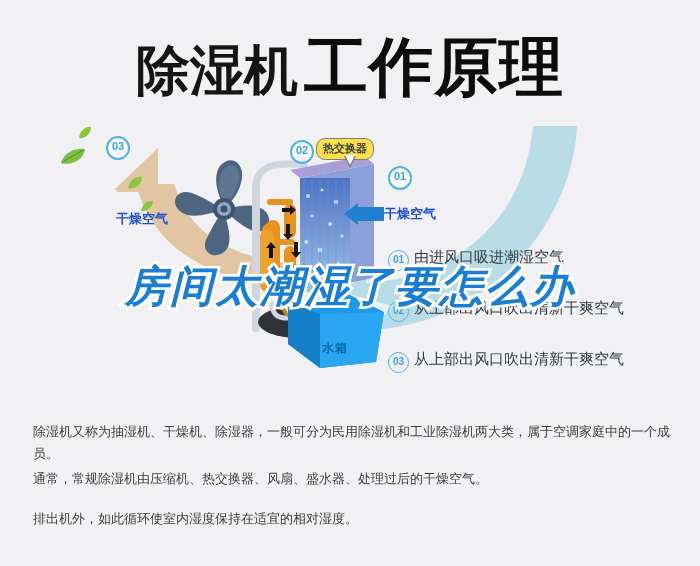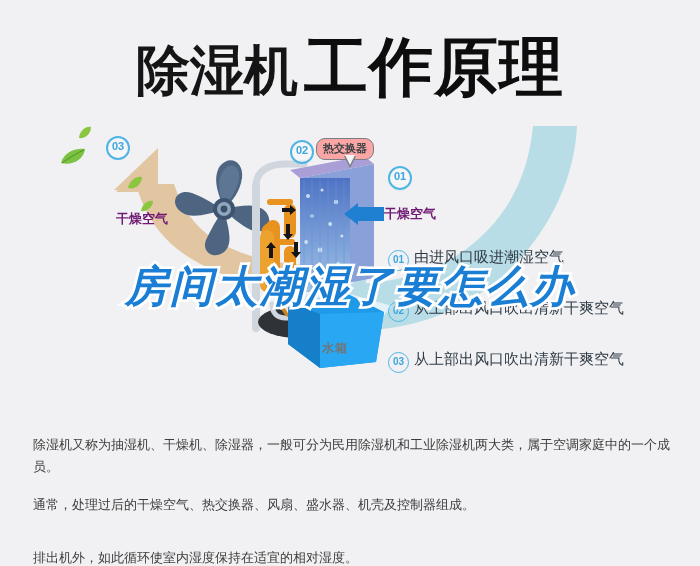--- a/index.html
+++ b/index.html
@@ -49,38 +49,38 @@
   
   .badge{
     position:absolute;color:#3aa6df;font-weight:bold;
     font-size:14px;line-height:1;
   }
   .badge .ring{
     display:inline-block;border:2px solid #4fb4e4;border-radius:50%;
     width:20px;height:20px;line-height:17px;text-align:center;
     font-size:11px;color:#3aa6df;background:rgba(255,255,255,.35);
   }
-  .ill-text{position:absolute;font-size:13px;color:#701a75;font-weight:bold;}
+  .ill-text{position:absolute;font-size:13px;color:#1d4ed8;font-weight:bold;}
   .callout{
     position:absolute;border:1.4px solid #7a7f85;border-radius:9px;
-    background:#fca5a5;color:#3c4248;font-size:11px;font-weight:bold;
+    background:#fde047;color:#3c4248;font-size:11px;font-weight:bold;
     padding:2px 6px 3px 6px;white-space:nowrap;
   }
   .callout-tail{
     position:absolute;width:0;height:0;
     border-left:6px solid transparent;border-right:6px solid transparent;
     border-top:12px solid #7a7f85;
   }
   .callout-tail i{
     position:absolute;left:-5px;top:-13px;width:0;height:0;
     border-left:5px solid transparent;border-right:5px solid transparent;
     border-top:10px solid #f4f4f6;
   }
   .tank-label{
-    position:absolute;color:#737373;font-size:12px;font-weight:bold;
+    position:absolute;color:#0369a1;font-size:12px;font-weight:bold;
     letter-spacing:1px;
   }
 
   
   .steps{position:absolute;left:388px;top:248px;width:300px;}
   .step{position:relative;height:31px;}
   .step .num{
     position:absolute;left:0;top:2px;width:19px;height:19px;
     border:1.6px solid #4fb4e4;border-radius:50%;
     color:#3aa6df;font-size:10px;font-weight:bold;
@@ -99,21 +99,21 @@
     -webkit-text-stroke:5px #ffffff;
     paint-order:stroke fill;
     text-shadow:
        2px 0 0 #fff, -2px 0 0 #fff, 0 2px 0 #fff, 0 -2px 0 #fff,
        2px 2px 0 #fff, -2px -2px 0 #fff, 2px -2px 0 #fff, -2px 2px 0 #fff;
   }
 
   
   .copy{position:absolute;left:33px;top:418px;width:640px;}
   .copy p{
-    margin:16px 0 3px 0;font-size:13px;line-height:22px;color:#3c3c3c;
+    margin:3px 0 3px 0;font-size:13px;line-height:22px;color:#3c3c3c;
   }
   .copy .gap{height:12px;}
 </style>
 </head>
 <body>
 
 <div id="page">
 
   <div class="title-wrap">
     <span class="title-a">除湿机</span><span class="title-b">工作原理</span>
@@ -273,18 +273,18 @@
     <div class="step" style="margin-top:20px;">
       <span class="num">03</span>
       <span class="txt">从上部出风口吹出清新干爽空气</span>
     </div>
   </div>
 
   <div class="overlay">房间太潮湿了要怎么办</div>
 
   <div class="copy">
     <p>除湿机又称为抽湿机、干燥机、除湿器，一般可分为民用除湿机和工业除湿机两大类，属于空调家庭中的一个成员。</p>
-    <p>通常，处理过后的干燥空气、热交换器、风扇、盛水器、机壳及控制器组成。</p>
+    <p>通常，常规除湿机由压缩机、热交换器、风扇、盛水器、处理过后的干燥空气。</p>
     <div class="gap"></div>
     <p>排出机外，如此循环使室内湿度保持在适宜的相对湿度。</p>
   </div>
 
 </div>
 
 </body></html>

